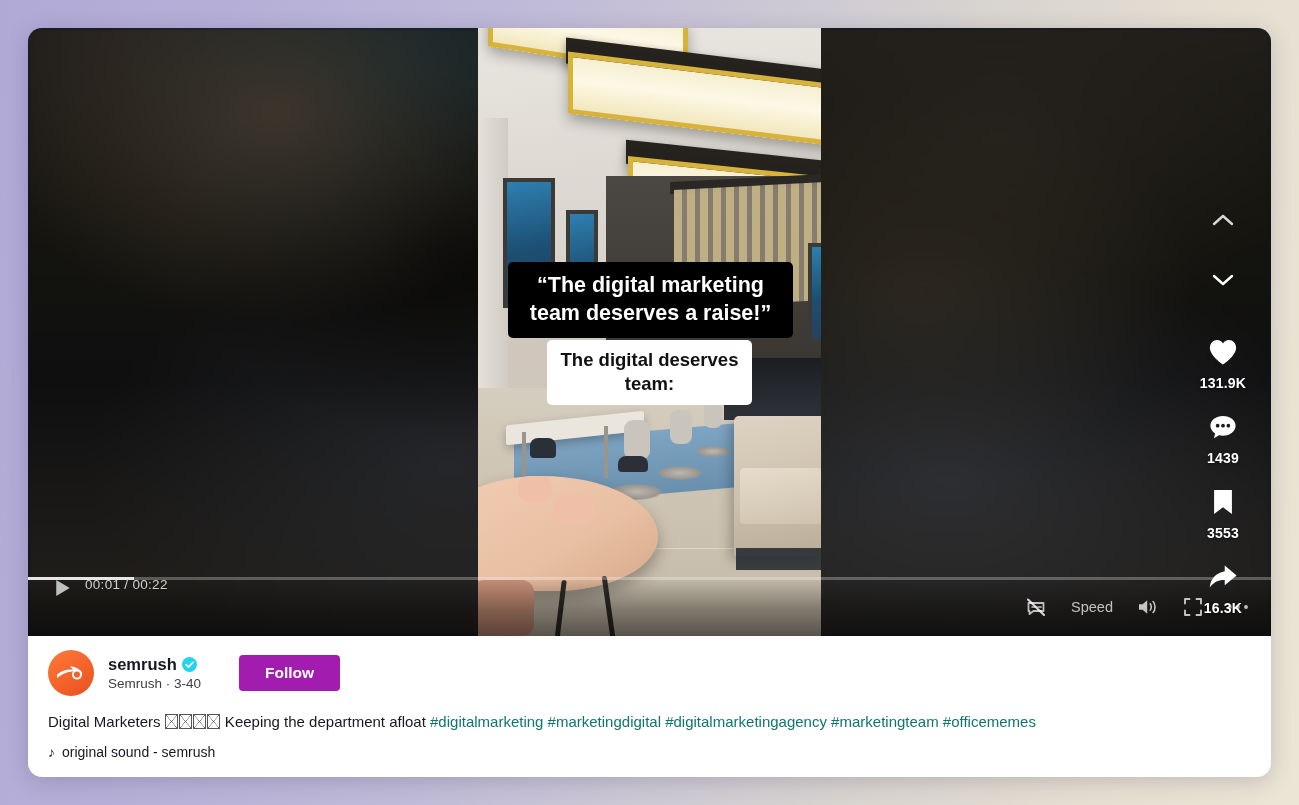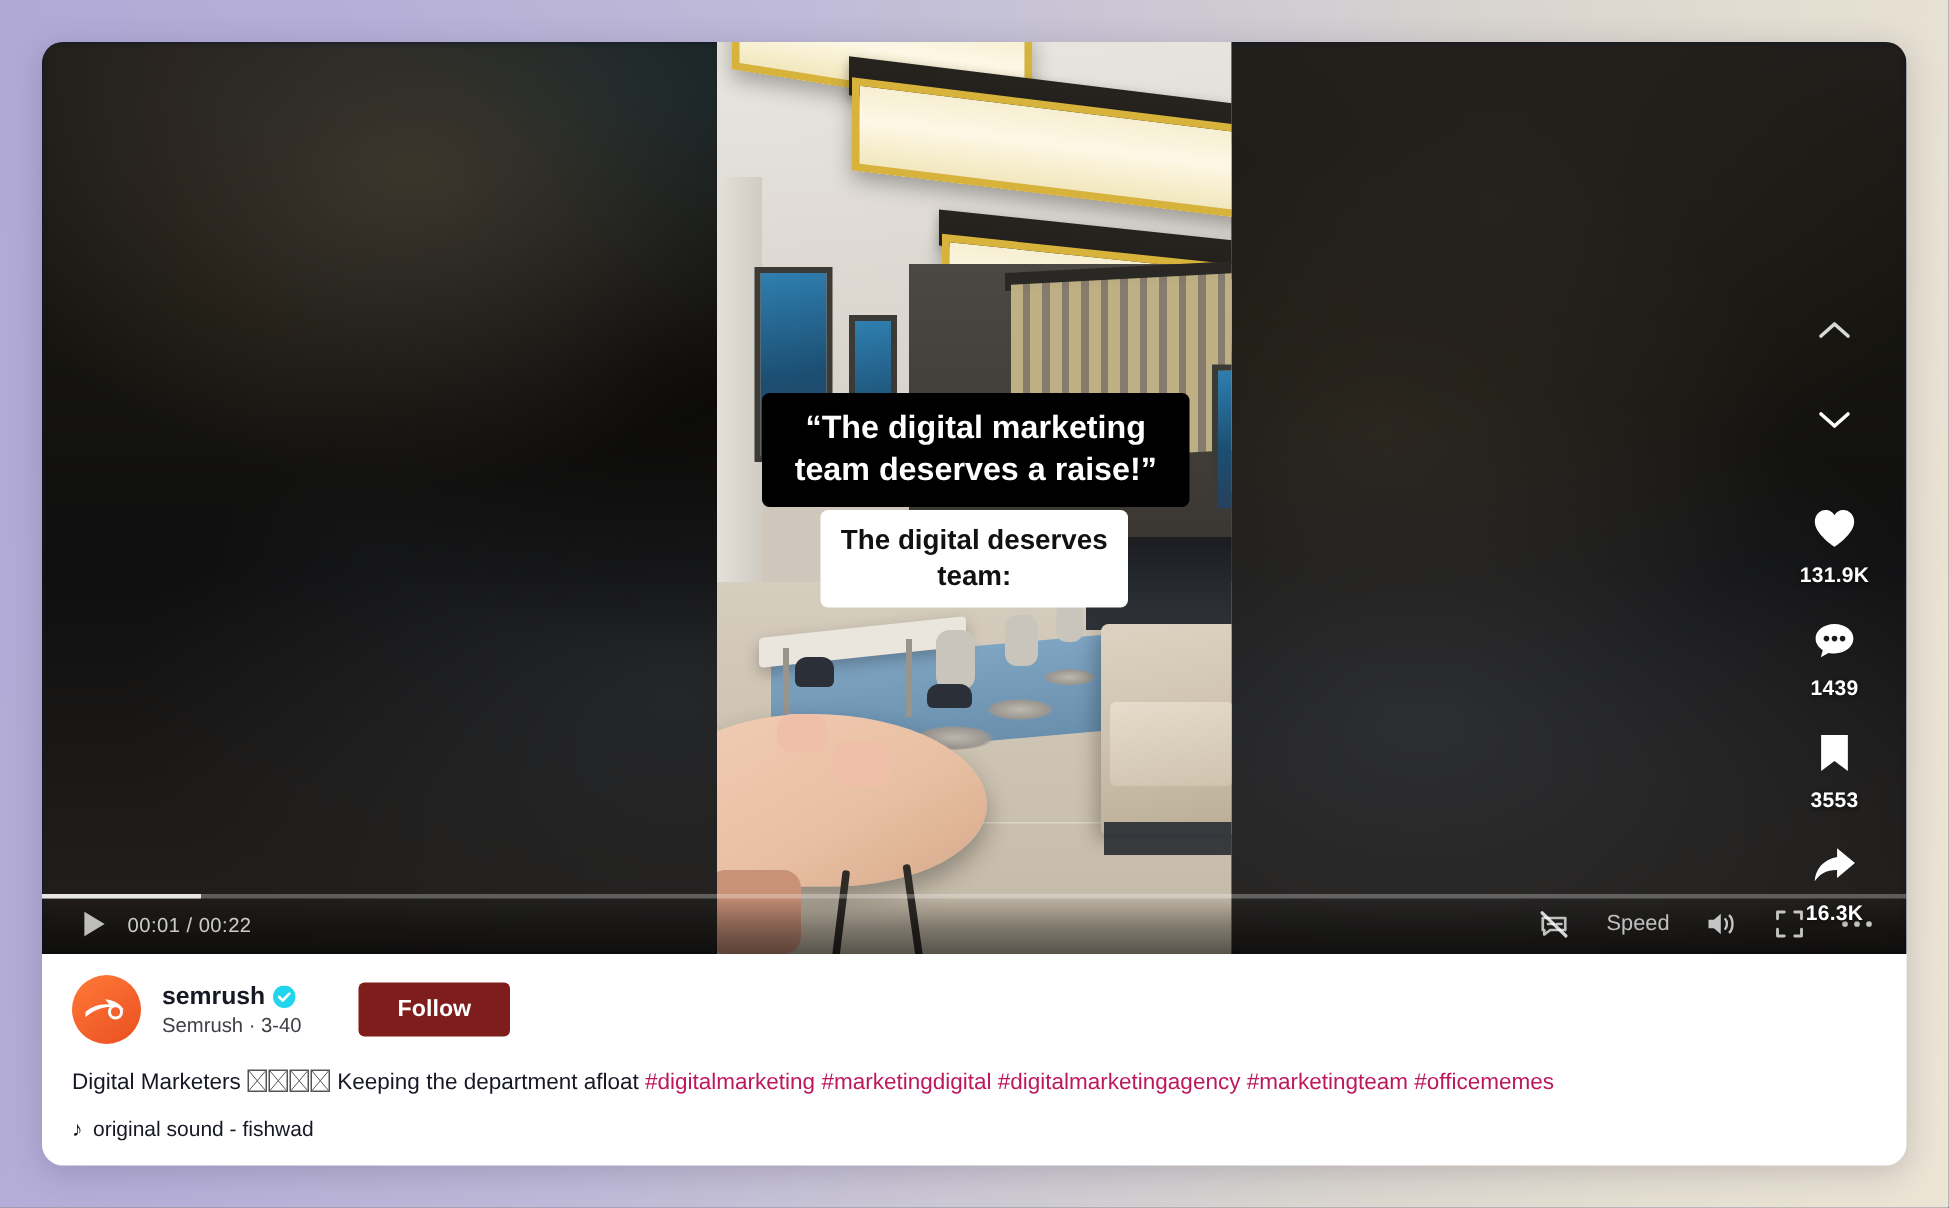--- a/index.html
+++ b/index.html
@@ -236,23 +236,23 @@
     font-size: 14px;
     font-weight: bold;
     text-shadow: 0 1px 3px rgba(0,0,0,0.6);
     letter-spacing: .2px;
   }
 
   
   .player-bar {
     position: absolute;
     left: 0; right: 0; bottom: 0;
-    height: 40px;
+    height: 59px;
     background: linear-gradient(180deg, rgba(0,0,0,0.0) 0%, rgba(0,0,0,0.35) 55%, rgba(0,0,0,0.55) 100%);
-    display: flex; align-items: center;
+    display: flex; 
     padding: 0 22px 0 24px;
     z-index: 5;
   }
   .progress {
     position: absolute;
     left: 0; right: 0; top: 0;
     height: 3px;
     background: rgba(255,255,255,0.28);
     cursor: pointer;
   }
@@ -307,37 +307,37 @@
   .author-name {
     font-size: 16.5px; font-weight: bold; color: #161823;
     cursor: pointer;
   }
   .verified { width: 15px; height: 15px; flex: 0 0 auto; }
   .author-sub {
     font-size: 13.5px; color: #3f4046; margin-top: 2px;
   }
   .follow-btn {
     margin-left: 38px;
-    background: #7f1d1d;
+    background: #a21caf;
     color: #ffffff;
     border: none;
     border-radius: 4px;
     font-family: "Liberation Sans", sans-serif;
     font-size: 15.5px;
     font-weight: bold;
     padding: 9px 26px;
     cursor: pointer;
   }
   .caption {
     margin-top: 15px;
     font-size: 15px;
     color: #161823;
     line-height: 1.4;
   }
-  .tag { color: #be185d; cursor: pointer; }
+  .tag { color: #0f766e; cursor: pointer; }
   .tofu {
     display: inline-block;
     width: 13px; height: 15px;
     border: 1px solid #555;
     position: relative;
     vertical-align: -2px;
     margin: 0 .5px;
   }
   .tofu::before, .tofu::after {
     content: ""; position: absolute; left: 0; top: 0;
@@ -544,16 +544,16 @@
 
       <button class="follow-btn">Follow</button>
     </div>
 
     <div class="caption">
       <span>Digital Marketers </span><span><span class="tofu"></span><span class="tofu"></span><span class="tofu"></span><span class="tofu"></span></span><span> Keeping the department afloat </span><span class="tag">#digitalmarketing</span>&nbsp;<span class="tag">#marketingdigital</span>&nbsp;<span class="tag">#digitalmarketingagency</span>&nbsp;<span class="tag">#marketingteam</span>&nbsp;<span class="tag">#officememes</span>
     </div>
 
     <div class="sound-row">
       <span class="note-icon">♪</span>
-      <span>original sound - fishwad</span>
+      <span>original sound - semrush</span>
     </div>
   </div>
 </div>
 
 </body></html>

